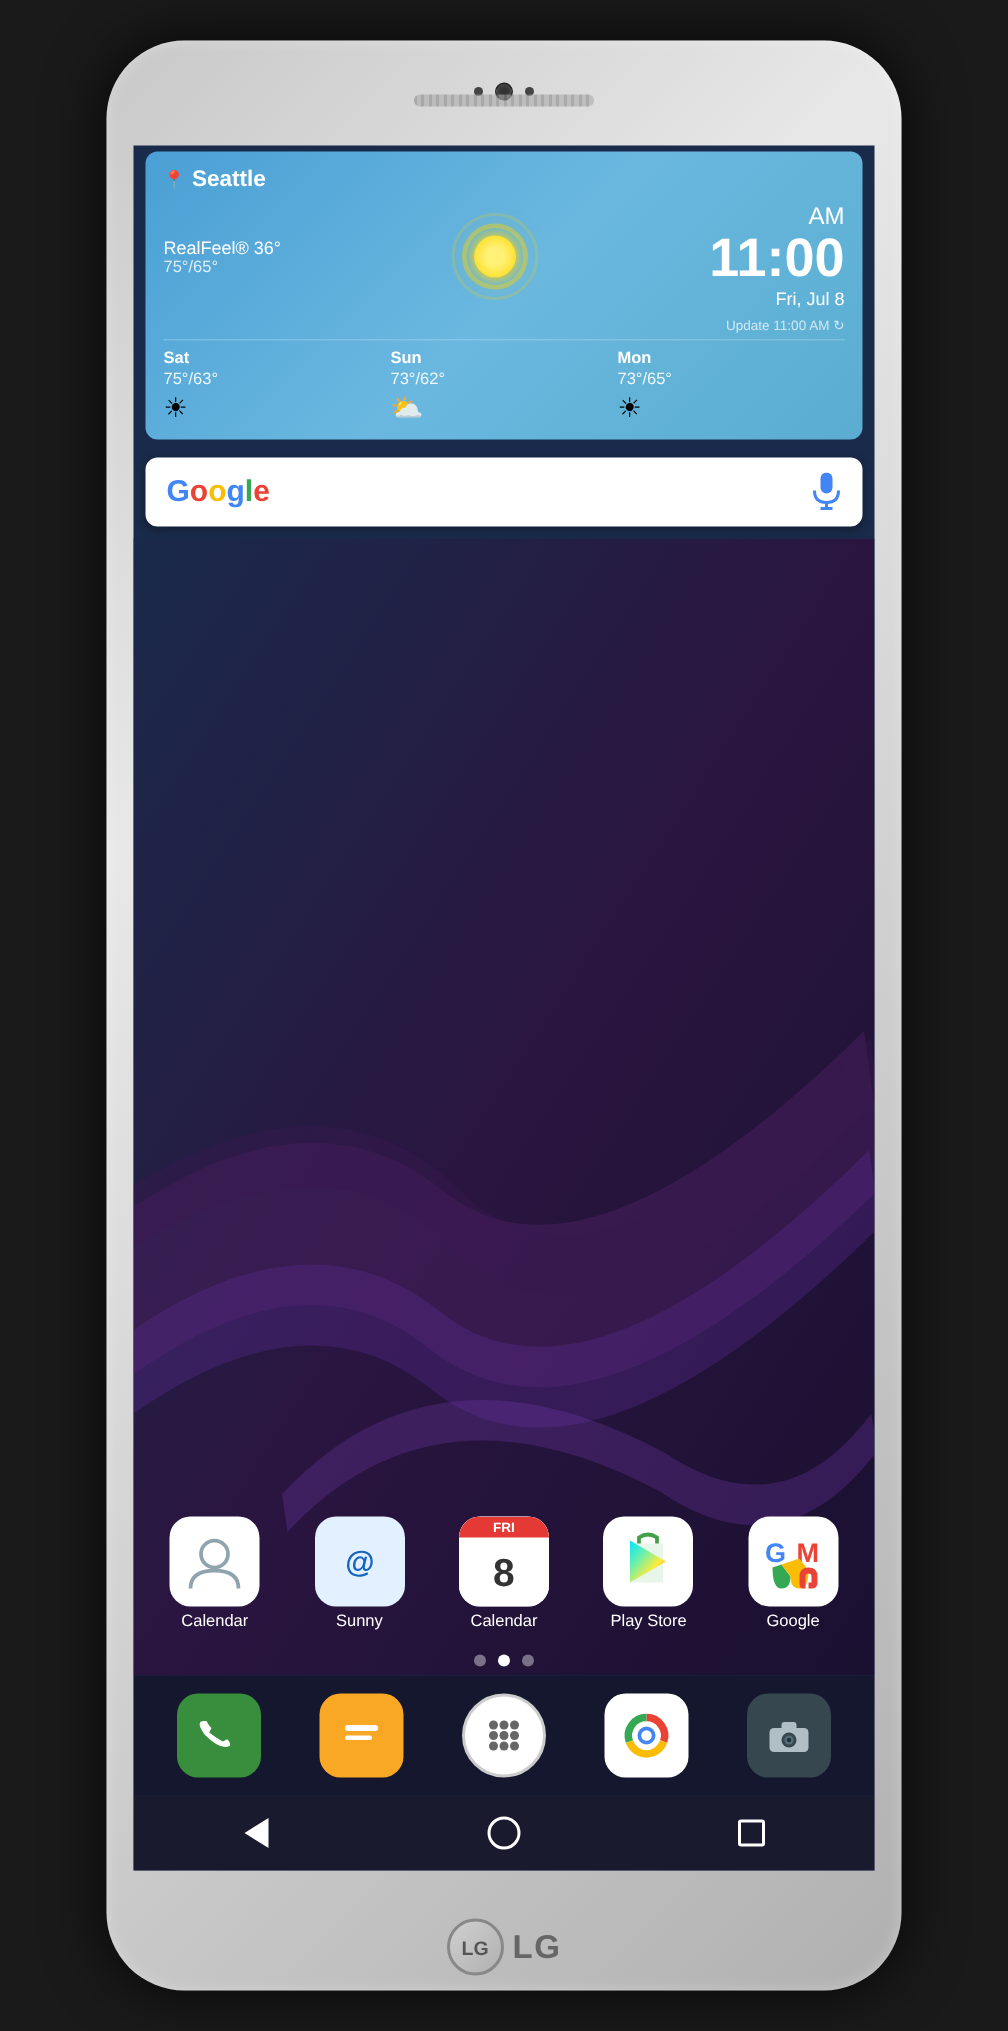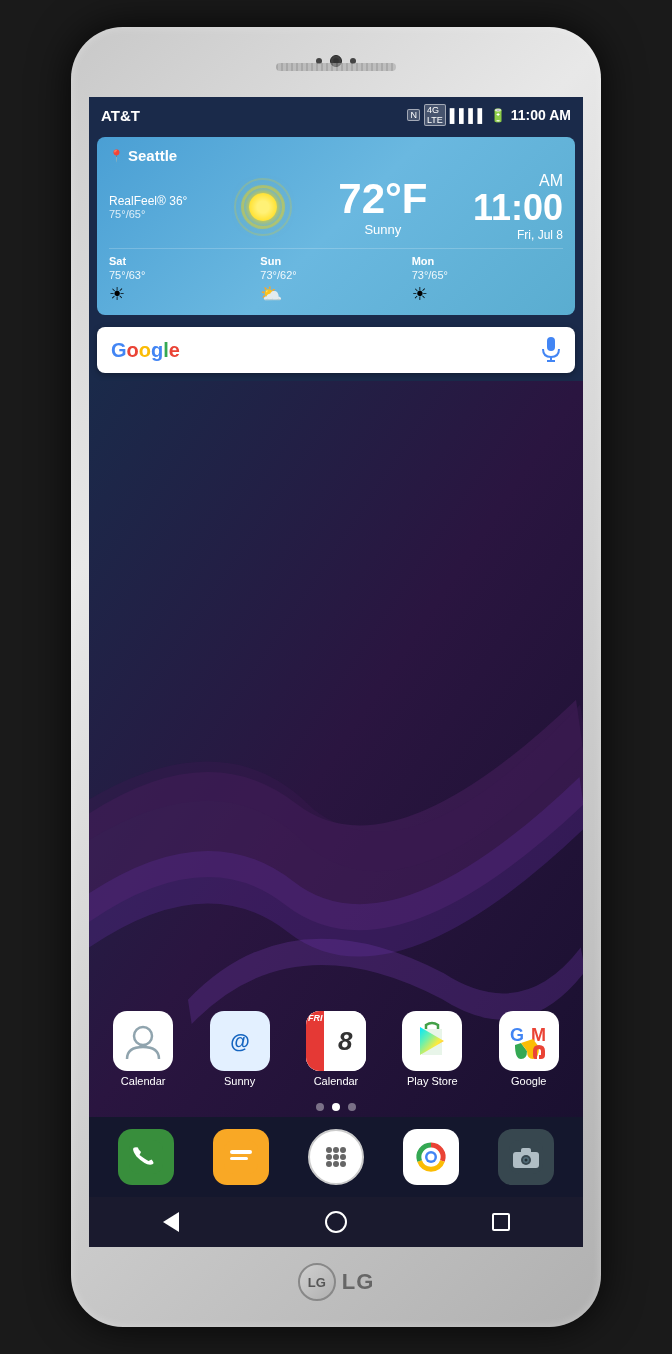--- a/index.html
+++ b/index.html
@@ -421,21 +421,21 @@
       align-items: center;
       justify-content: center;
       color: white;
     }
 
     
     .phone-bottom {
       height: 70px;
       width: 100%;
       display: flex;
-      align-items: center;
+      align-items: flex-end;
       justify-content: center;
     }
 
     .lg-logo {
       display: flex;
       align-items: center;
       gap: 6px;
     }
 
     .lg-circle {
@@ -484,22 +484,21 @@
     }
 
     
     .cal-icon {
       background: white;
       border-radius: 8px;
       overflow: hidden;
       width: 100%;
       height: 100%;
       display: flex;
-      flex-direction: row;
-      font-style: italic;
+      flex-direction: column;
     }
 
     .cal-header {
       background: #e53935;
       color: white;
       font-size: 9px;
       text-align: center;
       padding: 2px;
       font-weight: bold;
     }
@@ -598,30 +597,20 @@
       <div class="sensor-dot"></div>
       <div class="camera-dot"></div>
       <div class="sensor-dot"></div>
     </div>
     <div class="speaker-grille"></div>
   </div>
 
   <div class="phone-screen-wrapper">
     <div class="phone-screen">
 
-      <div class="status-bar">
-        <span class="status-carrier">AT&amp;T</span>
-        <div class="status-icons">
-          <span class="nfc-badge">N</span>
-          <span class="lte-badge">4G<br style="line-height:0">LTE</span>
-          <span style="font-size:13px; color:white;">▌▌▌▌</span>
-          <span style="font-size:13px;">🔋</span>
-          <span class="status-time">11:00 AM</span>
-        </div>
-      </div>
 
       <div class="weather-widget">
         <div class="weather-location">
           <span style="font-size:12px;">📍</span>
           <span>Seattle</span>
         </div>
 
         <div class="weather-main">
           <div class="weather-left">
             <span class="weather-realfeel">
@@ -630,32 +619,32 @@
             </span>
             <span class="weather-temps-small">75°/65°</span>
           </div>
 
           <div class="sun-icon">
             <div class="sun-ring2"></div>
             <div class="sun-ring"></div>
             <div class="sun-core"></div>
           </div>
 
-          <div style="text-align:center;">
-            <div class="weather-temp-big">72°F</div>
-            <div class="weather-condition">Sunny</div>
-          </div>
 
           <div class="weather-clock">
             <div class="weather-ampm">AM</div>
             <div class="weather-time-big">11:00</div>
             <div class="weather-date">Fri, Jul 8</div>
           </div>
         </div>
 
+        <div class="weather-update">
+          <span>Update 11:00 AM</span>
+          <span>↻</span>
+        </div>
 
         <div class="weather-forecast">
           <div class="forecast-day">
             <span class="forecast-day-name">Sat</span>
             <span class="forecast-temps">75°/63°</span>
             <span class="forecast-icon">☀</span>
           </div>
           <div class="forecast-day">
             <span class="forecast-day-name">Sun</span>
             <span class="forecast-temps">73°/62°</span>

